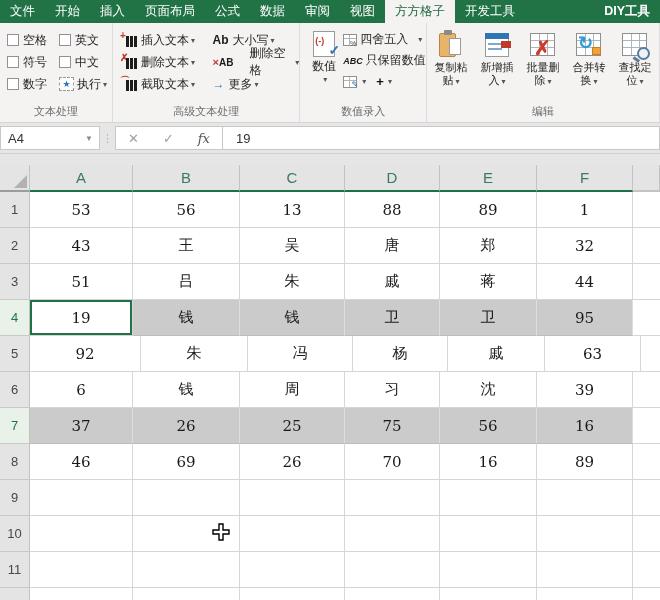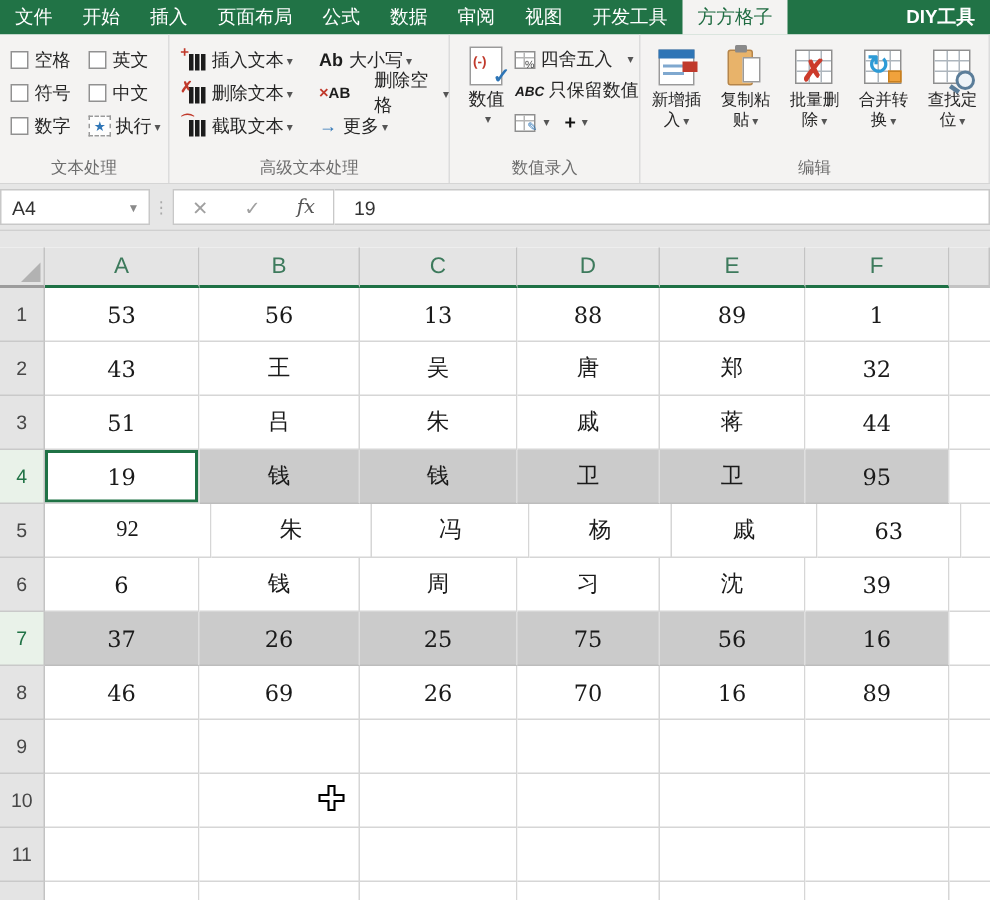--- a/index.html
+++ b/index.html
@@ -127,22 +127,22 @@
 
 <div class="tabbar">
     <div class="tab">文件</div>
     <div class="tab">开始</div>
     <div class="tab">插入</div>
     <div class="tab">页面布局</div>
     <div class="tab">公式</div>
     <div class="tab">数据</div>
     <div class="tab">审阅</div>
     <div class="tab">视图</div>
+    <div class="tab active">方方格子</div>
     <div class="tab">开发工具</div>
-    <div class="tab active">方方格子</div>
     <div class="tab last">DIY工具</div>
   </div>
 
 <div class="ribbon">
 
   <div class="rgroup g1">
     <div class="rgroup-content">
       <div class="cols">
         <div class="col col1">
           <div class="cbrow">
@@ -273,38 +273,38 @@
         </div>
       </div>
     </div>
     <div class="rgroup-label">数值录入</div>
   </div>
 
   <div class="rgroup g4">
     <div class="rgroup-content">
       <div class="cols">
         <div class="bigbtn">
+          <span class="bicon ic-clip">
+            <span class="board"></span>
+              <span class="clip"></span>
+              <span class="page"></span>
+          </span>
+          <span class="t">复制粘</span>
+          <span class="t"><span>贴</span><span class="arrow">▾</span></span>
+        </div>
+        <div class="bigbtn">
           <span class="bicon ic-doc">
             <span class="page"></span>
               <span class="bar"></span>
               <span class="l1"></span>
               <span class="l2"></span>
               <span class="red"></span>
           </span>
           <span class="t">新增插</span>
           <span class="t"><span>入</span><span class="arrow">▾</span></span>
-        </div>
-        <div class="bigbtn">
-          <span class="bicon ic-clip">
-            <span class="board"></span>
-              <span class="clip"></span>
-              <span class="page"></span>
-          </span>
-          <span class="t">复制粘</span>
-          <span class="t"><span>贴</span><span class="arrow">▾</span></span>
         </div>
         <div class="bigbtn">
           <span class="bicon">
             <span class="tbl"></span>
               <span class="redx">✗</span>
           </span>
           <span class="t">批量删</span>
           <span class="t"><span>除</span><span class="arrow">▾</span></span>
         </div>
         <div class="bigbtn">
@@ -394,21 +394,21 @@
         <div class="cell active" style="width: 103px;">19</div>
         <div class="cell sel" style="width: 107px;">钱</div>
         <div class="cell sel" style="width: 105px;">钱</div>
         <div class="cell sel" style="width: 95px;">卫</div>
         <div class="cell sel" style="width: 97px;">卫</div>
         <div class="cell sel" style="width: 96px;">95</div>
         <div class="cellfill"></div>
       </div>
       <div class="drow">
         <div class="rhead">5</div>
-        <div class="cell" style="width: 111px; font-family: Liberation Serif, serif;">92</div>
+        <div class="cell" style="width: 111px;">92</div>
         <div class="cell" style="width: 107px;">朱</div>
         <div class="cell" style="width: 105px;">冯</div>
         <div class="cell" style="width: 95px;">杨</div>
         <div class="cell" style="width: 97px;">戚</div>
         <div class="cell" style="width: 96px;">63</div>
         <div class="cellfill"></div>
       </div>
       <div class="drow">
         <div class="rhead">6</div>
         <div class="cell" style="width: 103px;">6</div>

